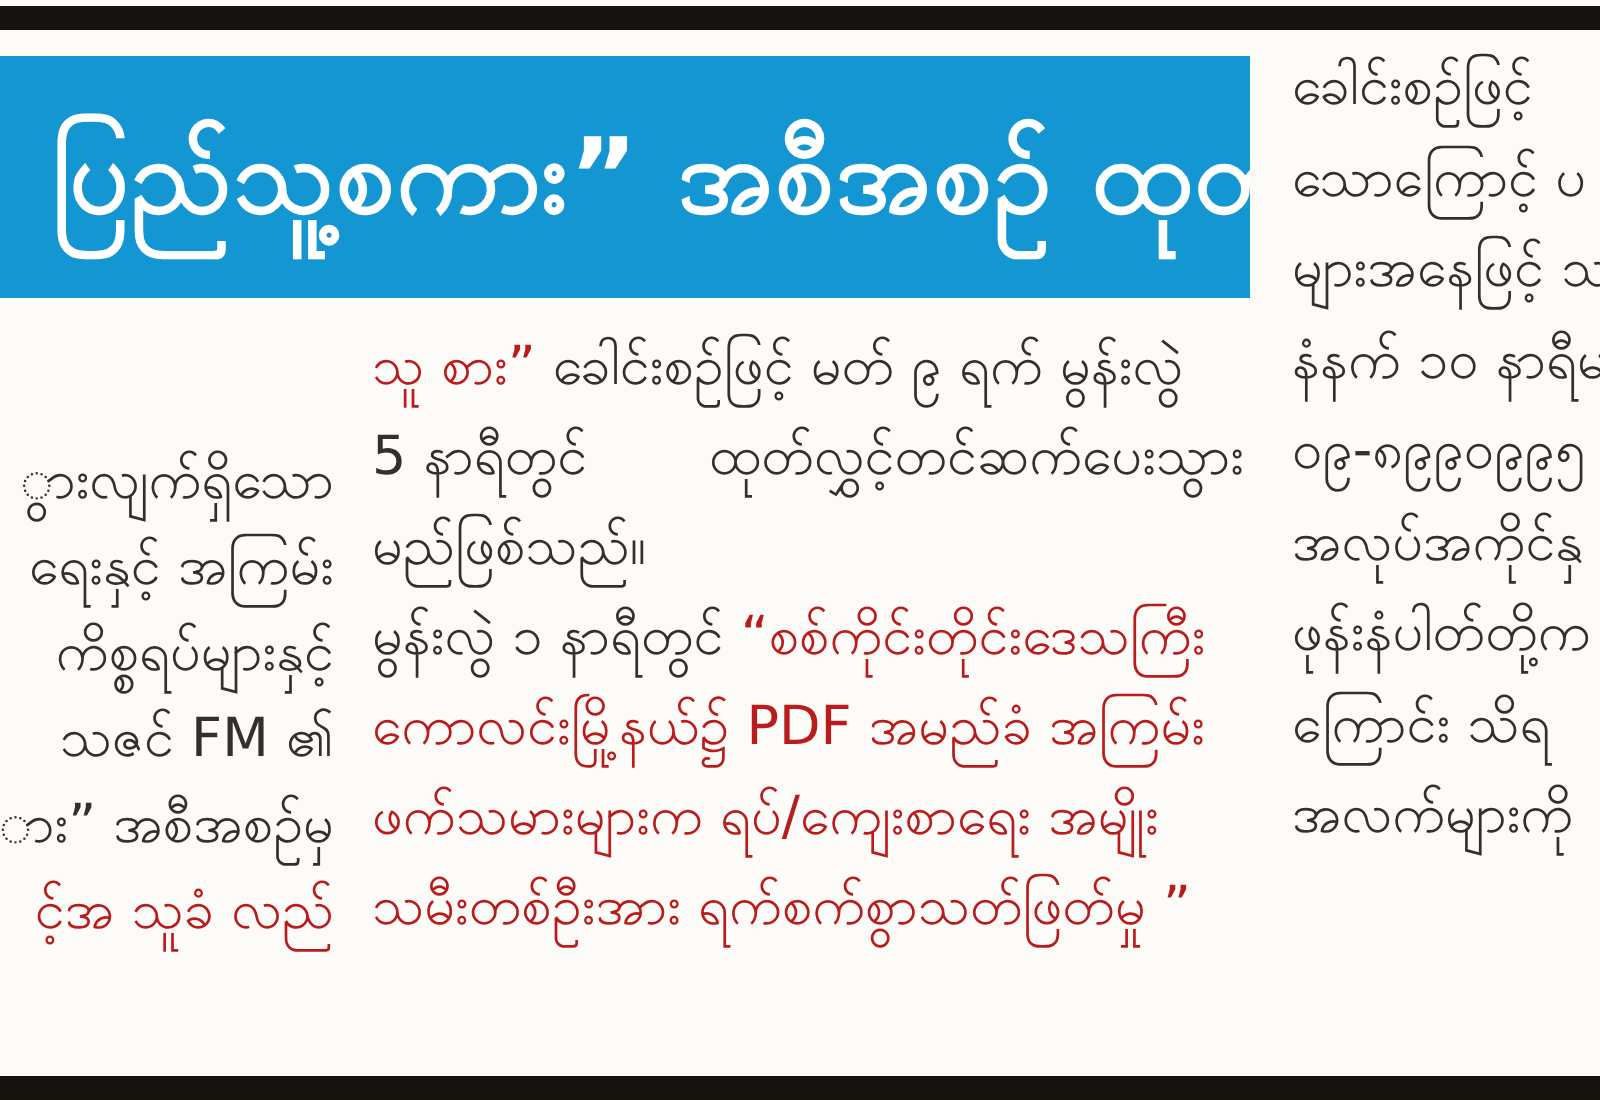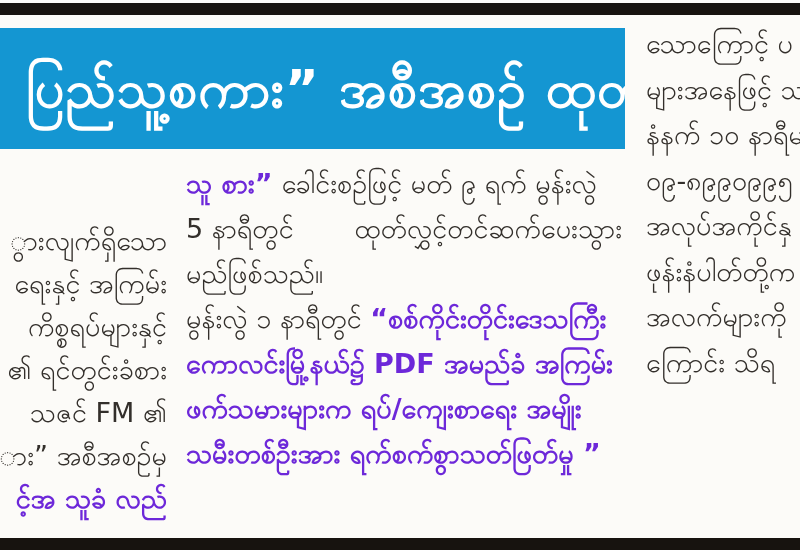--- a/index.html
+++ b/index.html
@@ -47,21 +47,21 @@
   .col {
     position: absolute;
     color: #332f2b;
     font-size: 27px;
     overflow: hidden;
   }
   .col .line {
     white-space: nowrap;
   }
   .seg { display: inline-block; white-space: pre; }
-  .seg.bold { font-weight: 700; color: #6d28d9; }
+  .seg.bold { font-weight: 400; color: #b91c1c; }
 
   .col-left {
     left: 0;
     top: 222px;
     width: 167px;
     height: 316px;
   }
   .col-left .line {
     height: 43px;
     line-height: 38px;
@@ -112,23 +112,20 @@
     <div class="line">
       <span class="seg">ွားလျက်ရှိသော</span>
     </div>
     <div class="line">
       <span class="seg">ရေးနှင့် အကြမ်း</span>
     </div>
     <div class="line">
       <span class="seg">ကိစ္စရပ်များနှင့်</span>
     </div>
     <div class="line">
-      <span class="seg">၏ ရင်တွင်းခံစား</span>
-    </div>
-    <div class="line">
       <span class="seg">သဇင် FM ၏</span>
     </div>
     <div class="line">
       <span class="seg">ား” အစီအစဉ်မှ</span>
     </div>
     <div class="line">
       <span class="seg bold">င့်အ သူခံ လည်</span>
     </div>
   </div>
 
@@ -139,23 +136,24 @@
       <span class="seg">ထုတ်လွှင့်တင်ဆက်ပေးသွား</span>
     </div>
     <div class="line"><span class="seg">မည်ဖြစ်သည်။</span></div>
     <div class="line"><span class="seg">မွန်းလွဲ ၁ နာရီတွင် </span><span class="seg bold">“စစ်ကိုင်းတိုင်းဒေသကြီး</span></div>
     <div class="line"><span class="seg bold">ကောလင်းမြို့နယ်၌ PDF အမည်ခံ အကြမ်း</span></div>
     <div class="line"><span class="seg bold">ဖက်သမားများက ရပ်/ကျေးစာရေး အမျိုး</span></div>
     <div class="line"><span class="seg bold">သမီးတစ်ဦးအား ရက်စက်စွာသတ်ဖြတ်မှု ”</span></div>
   </div>
 
 <div class="col col-right" id="col-right">
+    <div class="line"><span class="seg">ခေါင်းစဉ်ဖြင့်</span></div>
     <div class="line"><span class="seg">သောကြောင့် ပ</span></div>
     <div class="line"><span class="seg">များအနေဖြင့် သ</span></div>
     <div class="line"><span class="seg">နံနက် ၁၀ နာရီမ</span></div>
     <div class="line"><span class="seg">၀၉-၈၉၉၀၉၉၅</span></div>
     <div class="line"><span class="seg">အလုပ်အကိုင်နှ</span></div>
     <div class="line"><span class="seg">ဖုန်းနံပါတ်တို့က</span></div>
+    <div class="line"><span class="seg">ကြောင်း သိရ</span></div>
     <div class="line"><span class="seg">အလက်များကို</span></div>
-    <div class="line"><span class="seg">ကြောင်း သိရ</span></div>
   </div>
 
 <div class="rule bottom" style="background: rgb(23, 19, 15);"></div>
 
 </body></html>

